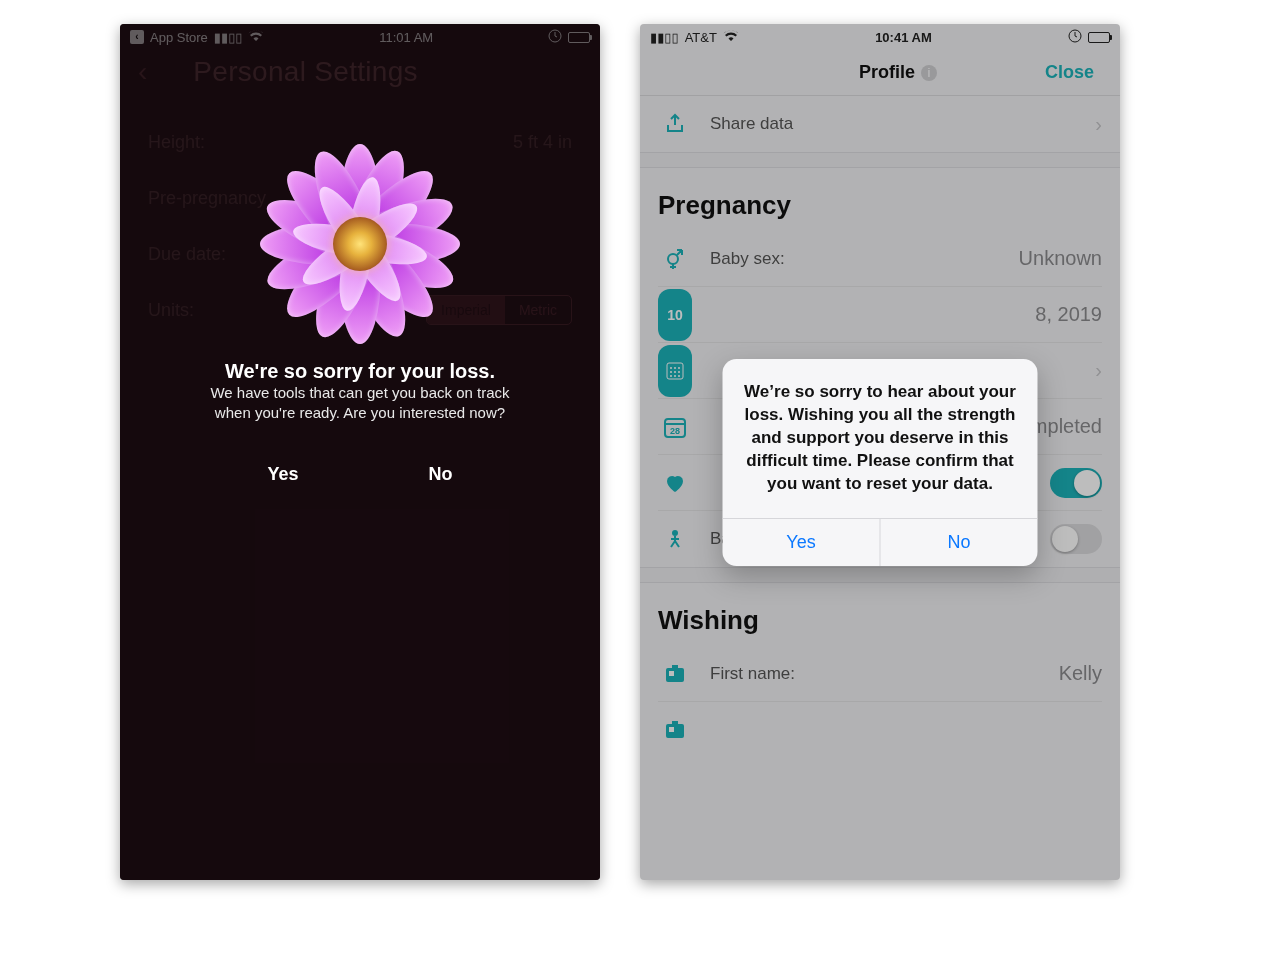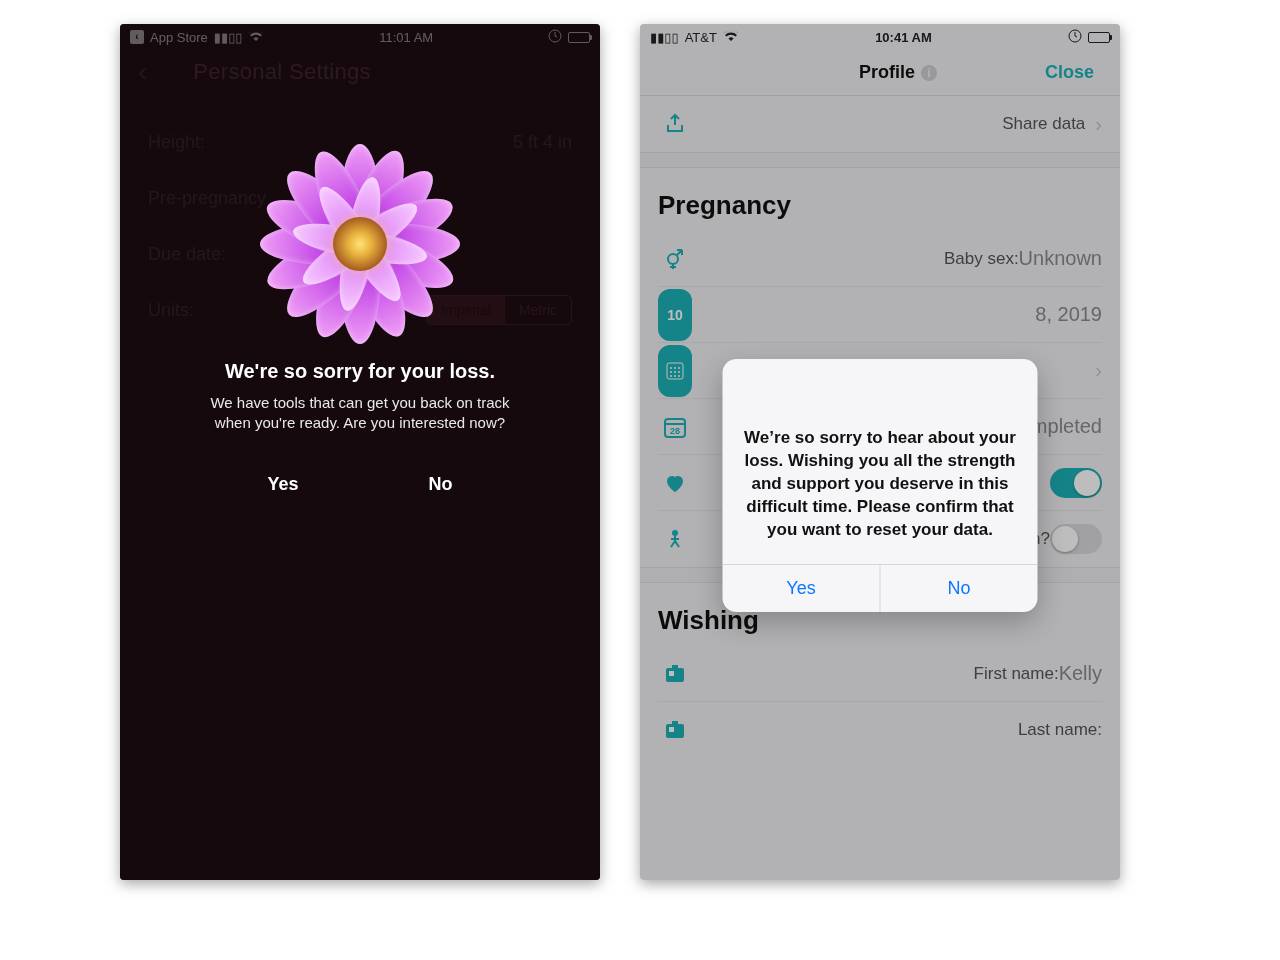--- a/index.html
+++ b/index.html
@@ -43,21 +43,21 @@
     width:14px; height:14px; line-height:14px; text-align:center;
     border-radius:2px;
   }
   .battery { width:22px; height:11px; border:1px solid currentColor; border-radius:2px; position:relative; }
   .battery::after { content:""; position:absolute; right:-3px; top:2px; width:2px; height:5px; background:currentColor; border-radius:0 1px 1px 0; }
   .battery .fill { height:100%; width:55%; background:currentColor; }
   .nav-left {
     display:flex; align-items:center; padding: 6px 18px 12px;
   }
   .back-chevron { font-size:28px; color:#5b3239; margin-right: 46px; font-weight:300; }
-  .nav-title { font-size:22px; color:#6a4147; letter-spacing:0.3px; font-weight:400; flex:1; text-align:left; }
+  .nav-title { font-size:28px; color:#6a4147; letter-spacing:0.3px; font-weight:400; flex:1; text-align:left; }
   .settings-list { padding: 14px 28px 0; }
   .srow { display:flex; justify-content:space-between; align-items:center; height:56px; color:#55363b; font-size:18px; }
   .segctl { display:flex; border:1px solid #5d2c37; border-radius:5px; overflow:hidden; }
   .segctl span { padding:6px 14px; font-size:14px; color:#5d2c37; }
   .segctl span.active { background:#4a1f28; color:#2b0f17; }
   .left-overlay {
     position:absolute; inset:0; background:rgba(14,6,9,0.66);
     display:flex; flex-direction:column; align-items:center;
     padding-top:130px;
   }
@@ -73,40 +73,39 @@
     box-shadow: inset 0 0 6px rgba(255,255,255,0.5);
   }
   .petal.inner { width:28px; height:68px; background: linear-gradient(180deg,#f7c8ff 0%, #d76ff1 100%); }
   .flower-center {
     position:absolute; left:50%; top:50%; width:54px; height:54px; transform:translate(-50%,-50%);
     border-radius:50%;
     background: radial-gradient(circle,#ffe37a 0%, #e7b23d 30%, #a65c20 70%);
     box-shadow: 0 0 10px rgba(255,220,100,0.6);
   }
   .loss-title { color:#fff; font-size:20px; font-weight:700; margin-top:26px; }
-  .loss-body { color:#e9e9e9; font-size:15px; text-align:center; width:320px; margin-top:10px; line-height:1.35; }
+  .loss-body { color:#e9e9e9; font-size:15px; text-align:center; width:320px; line-height:1.35; }
   .loss-btns { display:flex; gap:130px; margin-top:40px; color:#fff; font-size:18px; font-weight:600; }
   
   .phone-right { background:#f1f1f3; }
   .phone-right .status-bar { color:#222; }
   .nav-right {
     display:flex; align-items:center; justify-content:center; height:46px; position:relative;
     border-bottom:1px solid #d9d9dc;
   }
   .nav-right .title { font-size:18px; font-weight:700; color:#111;margin-left:36px; }
   .nav-right .info {
     font-size:13px; color:#bdbdbd; margin-left:6px; background:#cfcfd2; width:16px; height:16px;
     border-radius:50%; display:inline-flex; align-items:center; justify-content:center; color:#fff;
   }
   .nav-right .close { position:absolute; right:26px; font-size:18px; font-weight:600; color:#1cb2b9; }
   .section { padding:0 18px; }
   .row {
     display:flex; align-items:center; height:56px; font-size:17px; color:#555;
     border-bottom:1px solid #e3e3e5;
-    text-align:right;
   }
   .row:last-child { border-bottom:none; }
   .row .icn { width:34px; height:52px; border-radius:12px; display:flex; align-items:center; justify-content:center; margin-right:18px; flex:0 0 34px; }
   .teal { color:#1cb2b9; }
   .tealbg { background:#1cb2b9; color:#fff; font-size:14px; font-weight:700; }
   .row .lbl { flex:1 1 auto; }
   .row .val { color:#8a8a8d; font-size:20px; }
   .row .chev { color:#c4c4c7; font-size:20px; margin-left:10px; }
   .divider { height:16px; background:#ececef; border-top:1px solid #dcdce0; border-bottom:1px solid #dcdce0; }
   .sect-head { font-size:26px; font-weight:800; color:#111; padding:22px 0 10px; }
@@ -119,21 +118,21 @@
   .toggle.on { background:#1cb2b9; }
   .toggle.on .knob { left:24px; }
   .right-dim {
     position:absolute; inset:0; background:rgba(0,0,0,0.26);
   }
   .alert {
     position:absolute; left:50%; top:335px; transform:translateX(-50%);
     width:315px; background:#f6f6f8; border-radius:14px; overflow:hidden;
     box-shadow:0 10px 28px rgba(0,0,0,0.25);
   }
-  .alert-msg { padding:22px 20px; font-size:17px; font-weight:600; color:#111; text-align:center; line-height:1.35;margin-top:46px; }
+  .alert-msg { padding:22px 20px; font-size:17px; font-weight:600; color:#111; text-align:center; line-height:1.35; }
   .alert-btns { display:flex; border-top:1px solid #d6d6da; }
   .alert-btns div {
     flex:1; text-align:center; padding:13px 0; font-size:18px; color:#0b78ff;
   }
   .alert-btns div:first-child { border-right:1px solid #d6d6da; }
 </style>
 </head>
 <body>
 
 <div class="stage">
@@ -351,21 +350,20 @@
         <span class="val">Kelly</span>
       </div>
       <div class="row">
         <span class="icn teal">
           <svg width="24" height="24" viewBox="0 0 24 24">
               <rect x="3" y="6" width="18" height="14" rx="2" fill="#1cb2b9"></rect>
               <rect x="6" y="9" width="5" height="5" fill="#fff"></rect>
               <rect x="9" y="3" width="6" height="4" fill="#1cb2b9"></rect>
             </svg>
         </span>
-        <span class="lbl">Last name:</span>
       </div>
     </div>
 
     <div class="right-dim"></div>
     <div class="alert">
       <div class="alert-msg">We’re so sorry to hear about your loss. Wishing you all the strength and support you deserve in this difficult time. Please confirm that you want to reset your data.</div>
       <div class="alert-btns">
         <div>Yes</div>
         <div>No</div>
       </div>

